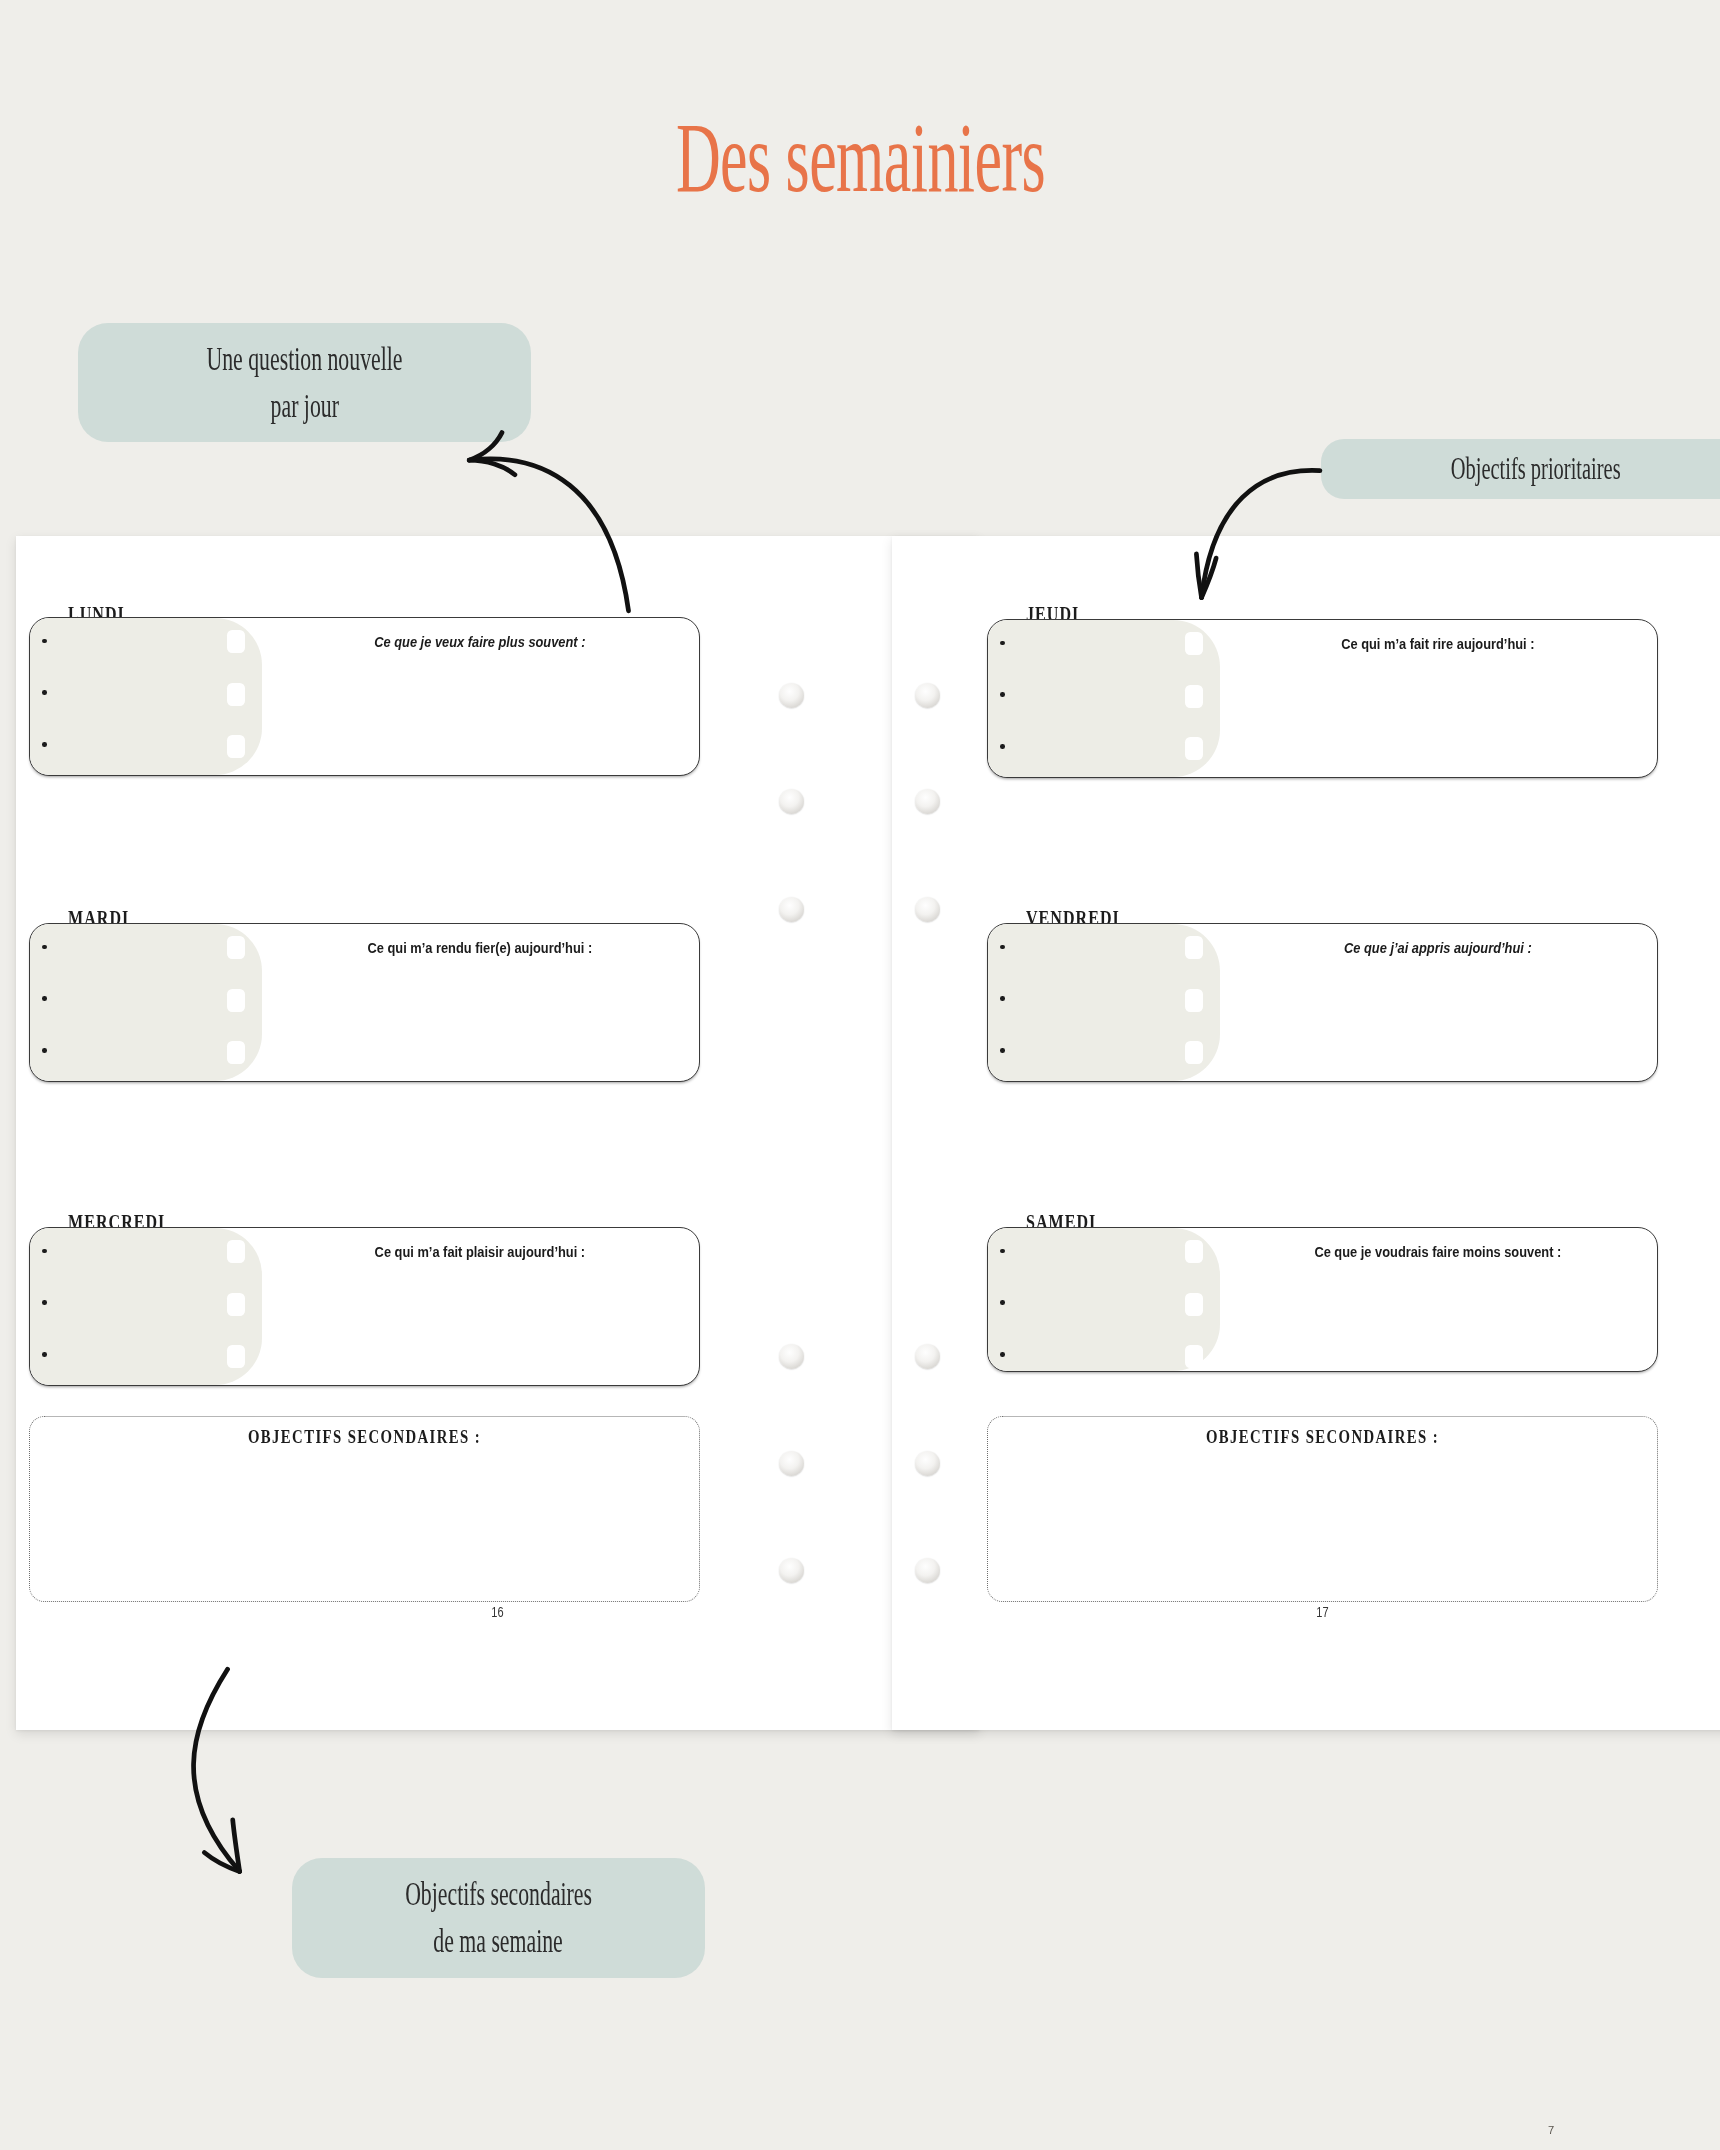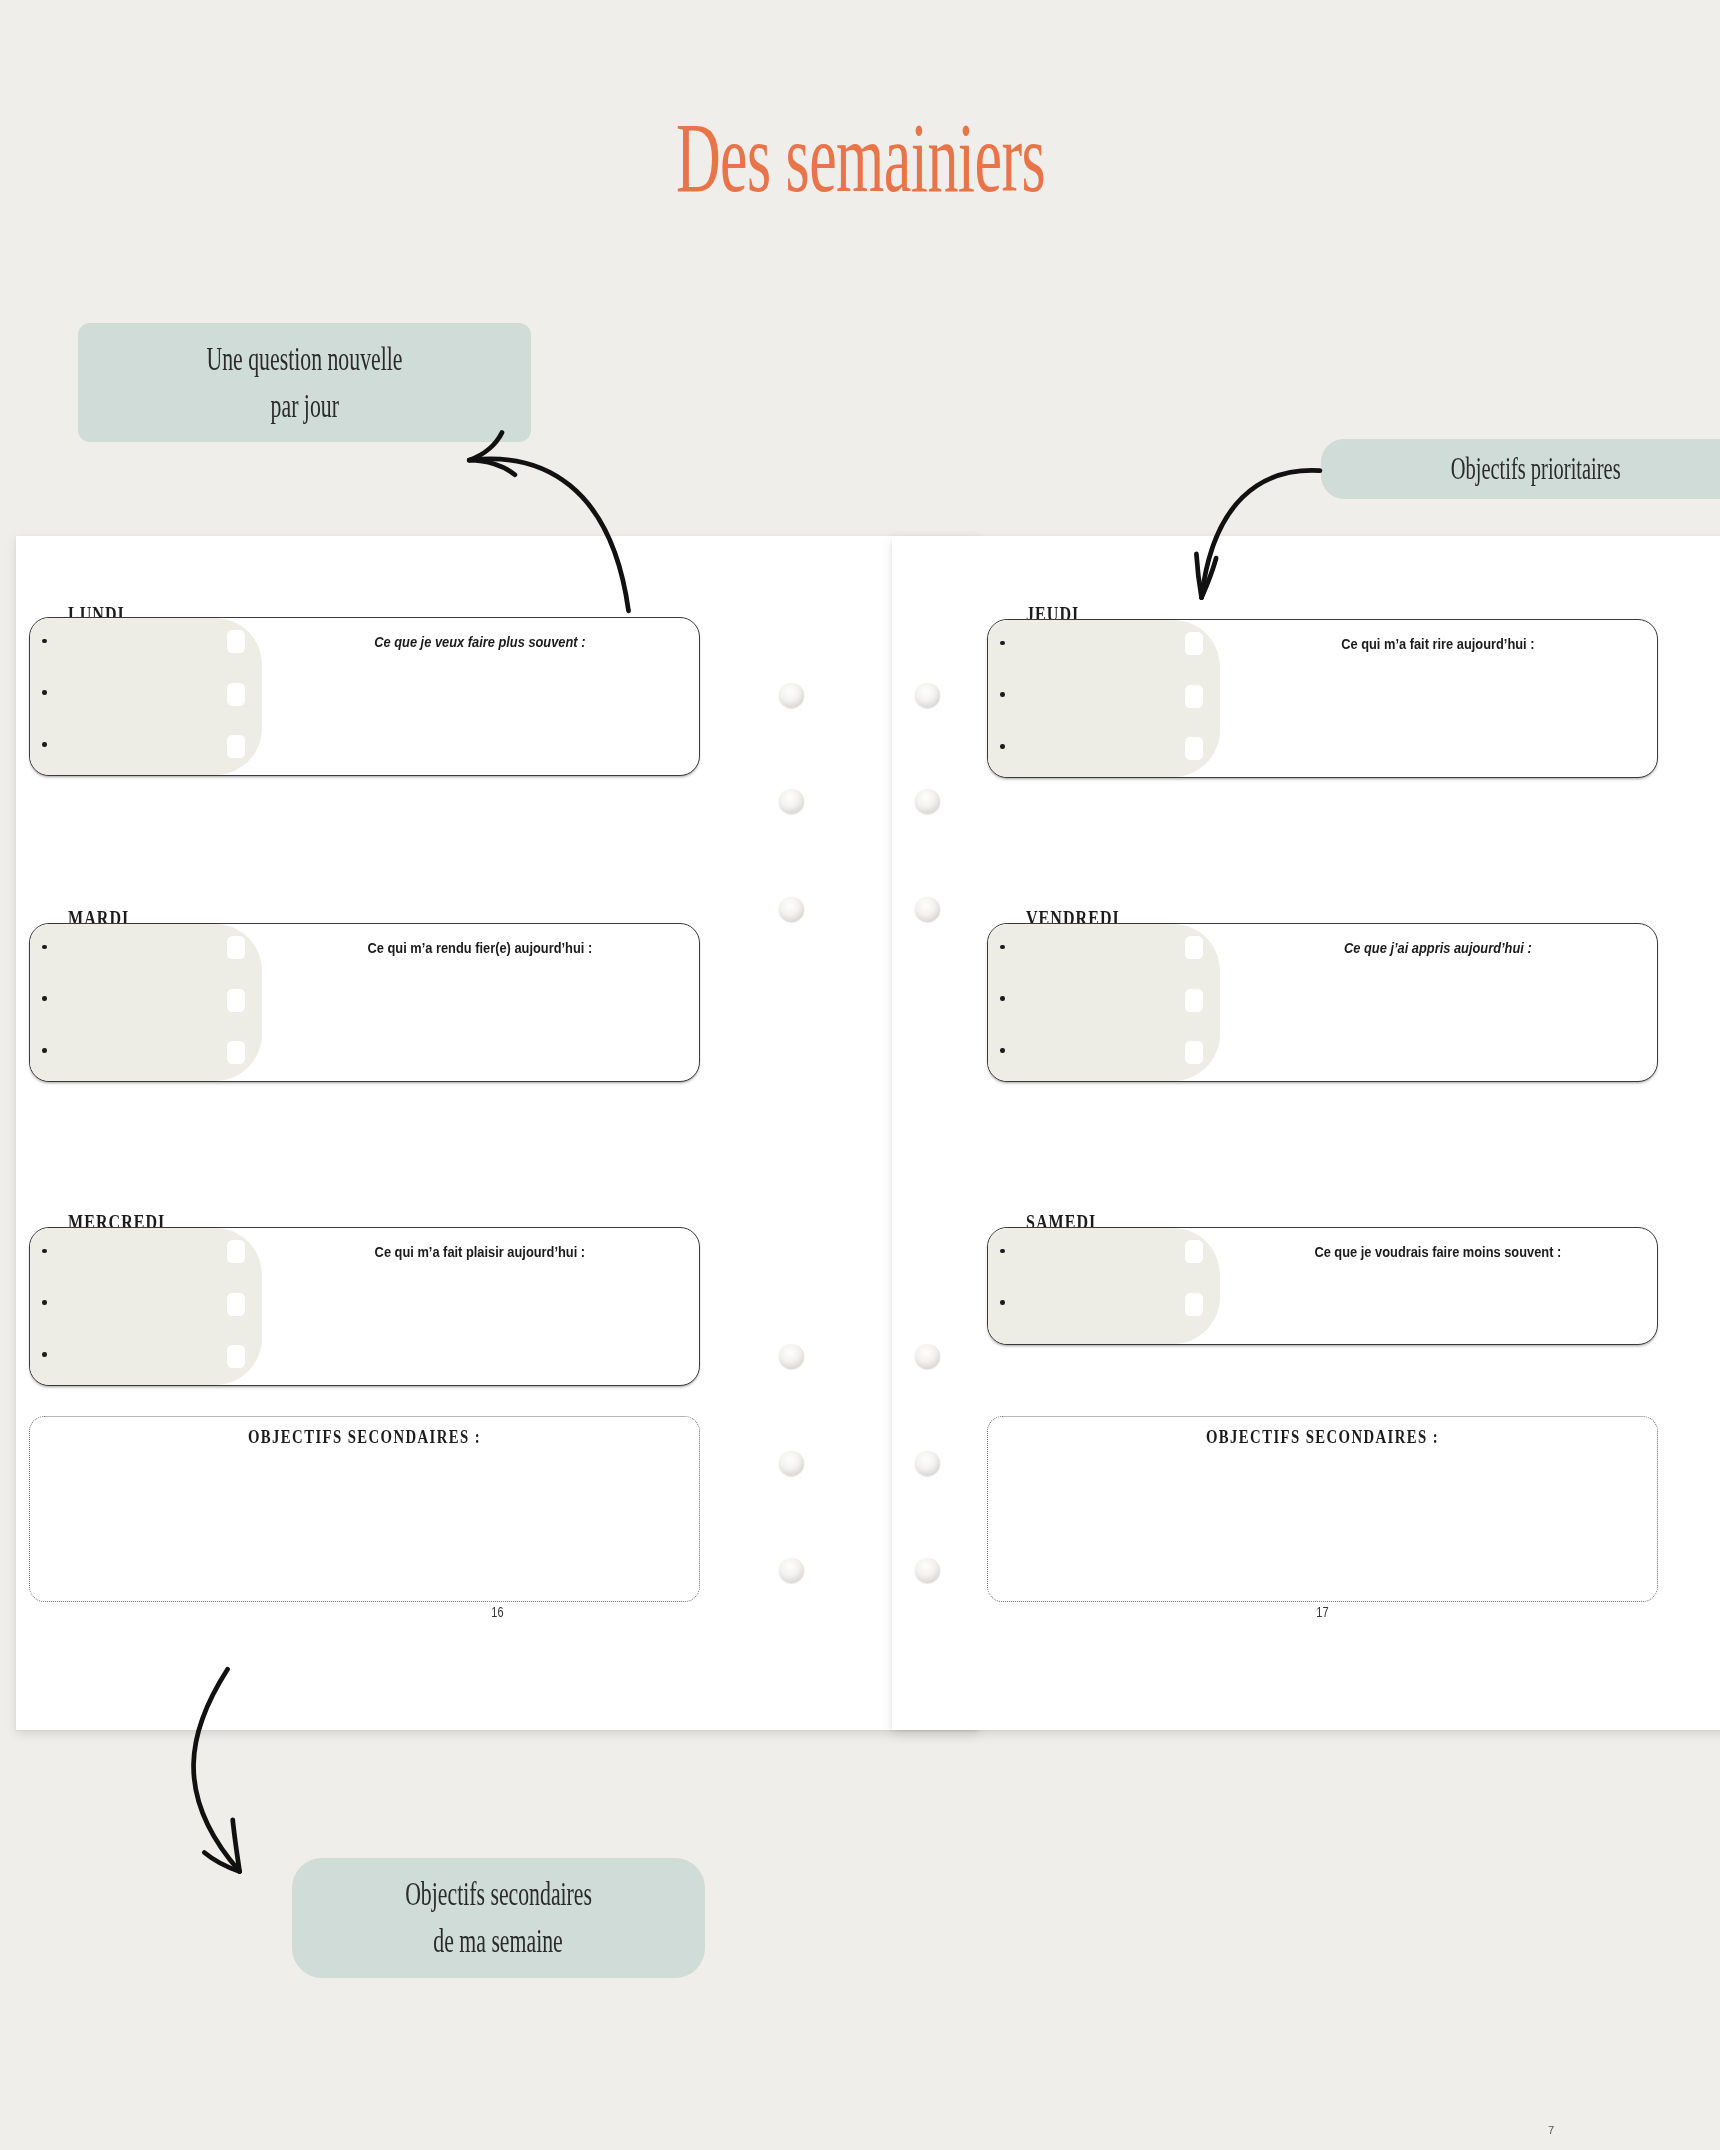--- a/index.html
+++ b/index.html
@@ -38,21 +38,21 @@
     text-align:center;
     box-sizing:border-box;
   }
   .bubble .line{
     display:block;
     transform:scaleX(0.66);
     white-space:nowrap;
     font-size:33px;
     line-height:1.42;
   }
-  #bubble-question{left:78px;top:323px;width:453px;height:119px;padding:0 8.6px;border-radius:12px;}
+  #bubble-question{left:78px;top:323px;width:453px;height:119px;padding:0 8.6px;}
   #bubble-priority{left:1321px;top:439px;width:430px;height:60px;padding:0 10.3px;border-radius:23px;}
   #bubble-priority .line{font-size:31px;}
   #bubble-secondary{left:292px;top:1858px;width:413px;height:120px;padding:0 8.6px;}
 
   
   .arrow{position:absolute;pointer-events:none;}
 
   
   .page{
     position:absolute;
@@ -231,21 +231,21 @@
         <div class="dot" style="top:72px;"></div>
         <div class="dot" style="top:124px;"></div>
         <div class="chk" style="top:12px;"></div>
         <div class="chk" style="top:65px;"></div>
         <div class="chk" style="top:117px;"></div>
       </div>
       <div class="prompt">Ce que j’ai appris aujourd’hui :</div>
     </div>
 
     <div class="day-label" style="left:134px;top:675px;">SAMEDI</div>
-    <div class="daycard" style="left:95px;top:691px;width:671px;height:118px;">
+    <div class="daycard" style="left:95px;top:691px;width:671px;height:145px;">
       <div class="beige">
         <div class="dot" style="top:20.6px;"></div>
         <div class="dot" style="top:72px;"></div>
         <div class="dot" style="top:124px;"></div>
         <div class="chk" style="top:12px;"></div>
         <div class="chk" style="top:65px;"></div>
         <div class="chk" style="top:117px;"></div>
       </div>
       <div class="prompt">Ce que je voudrais faire moins souvent :</div>
     </div>

